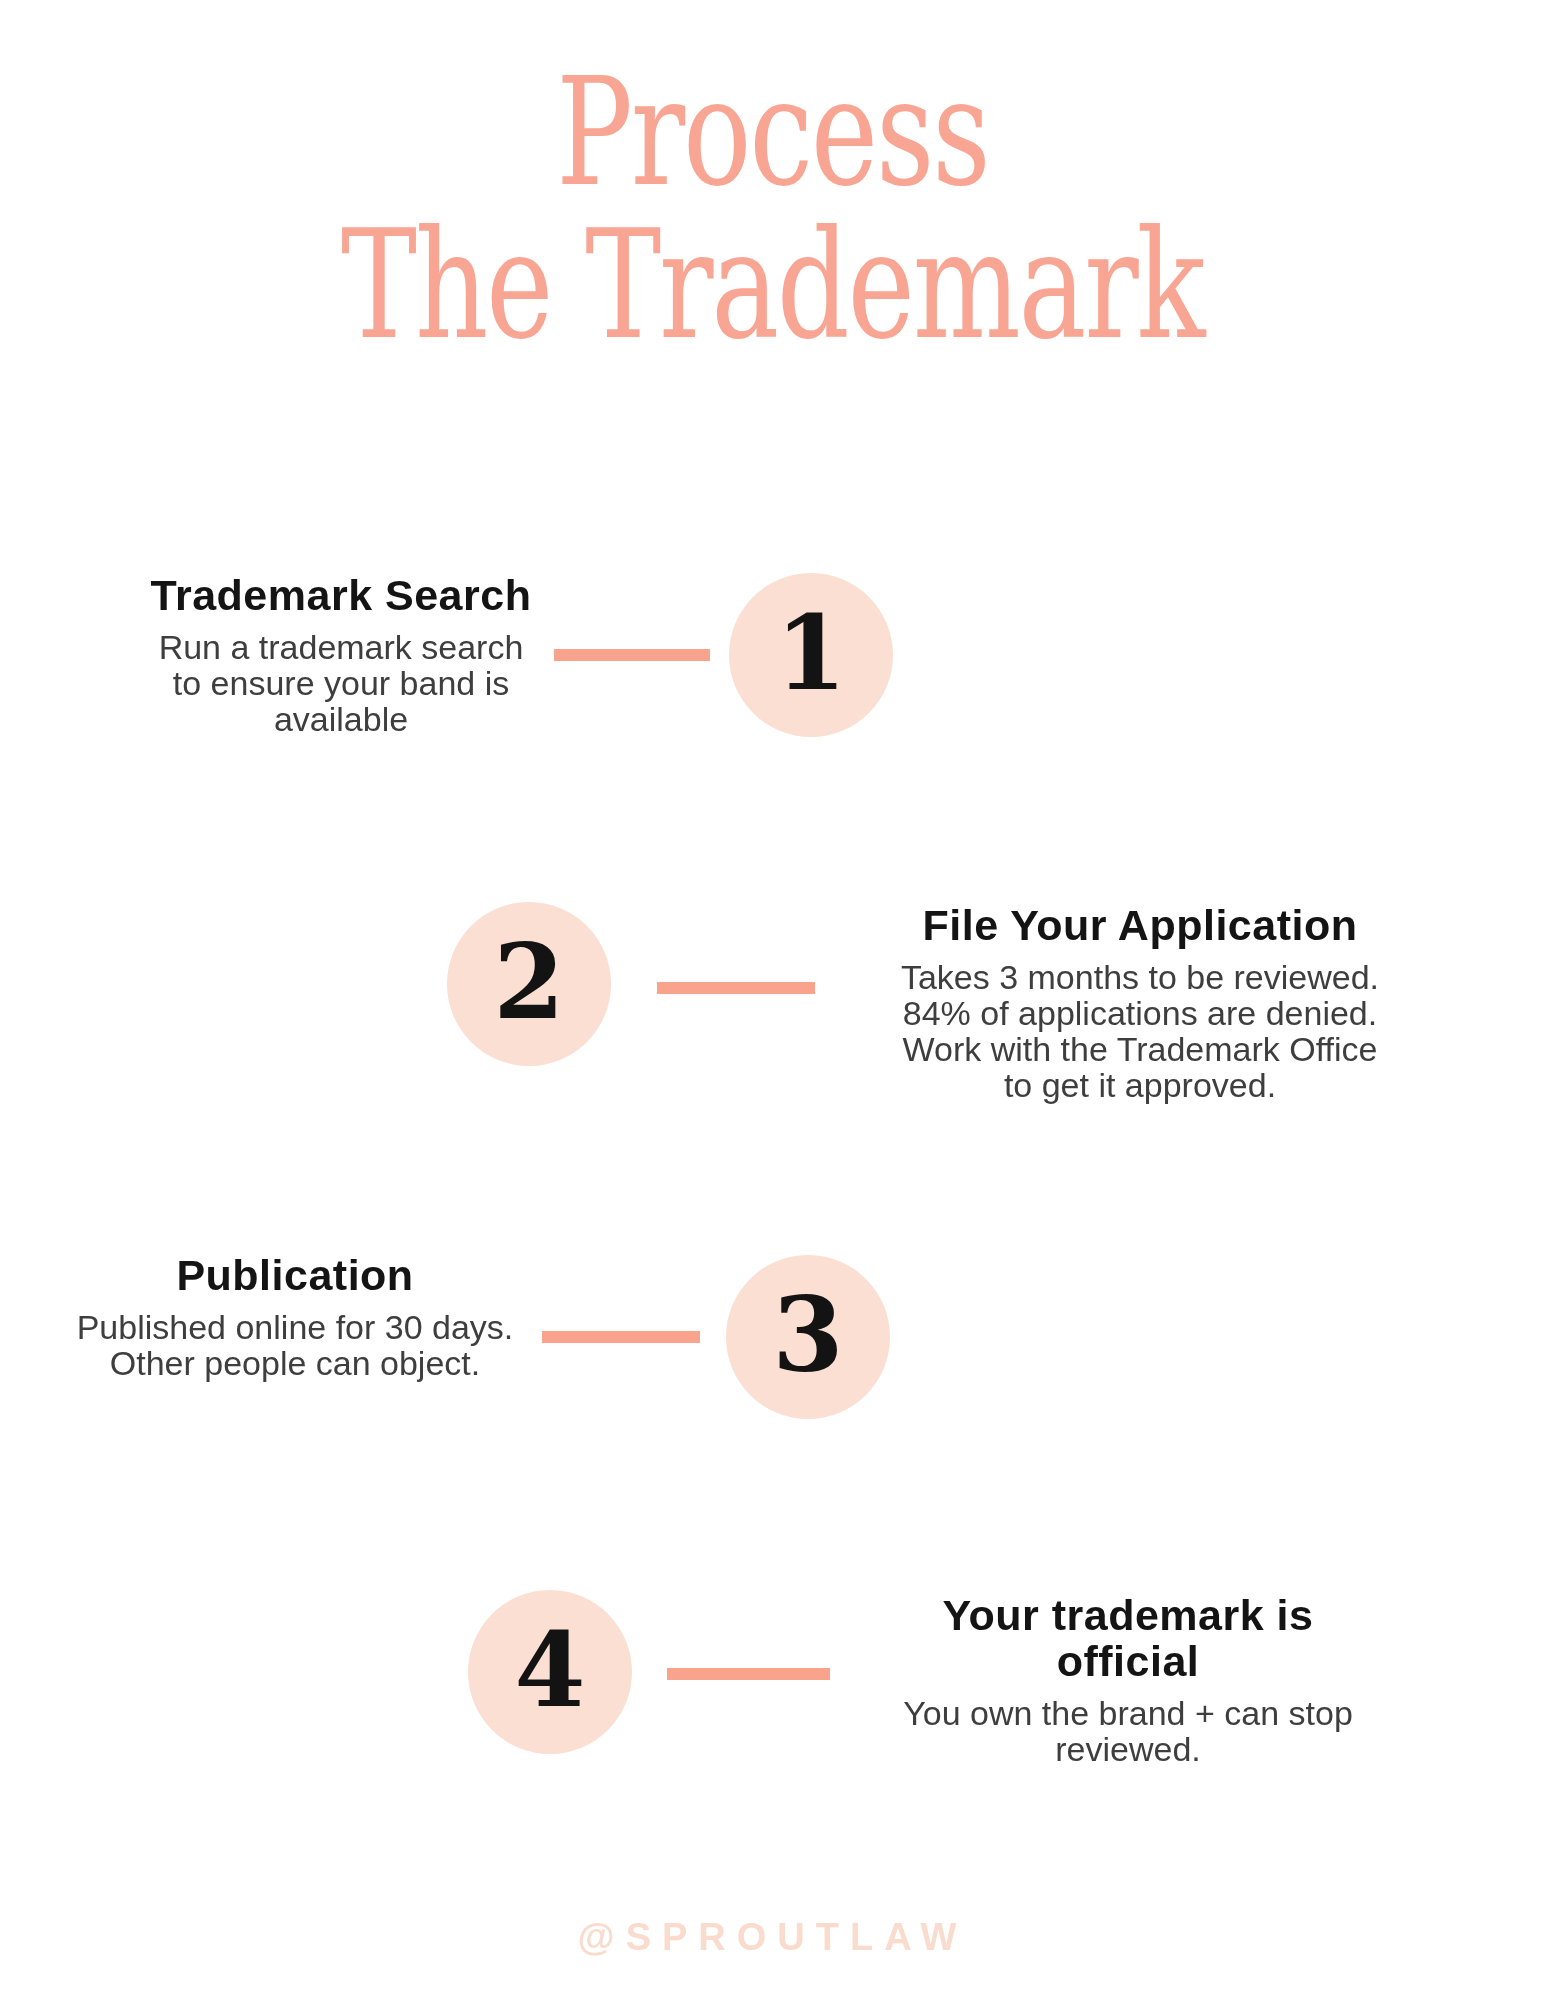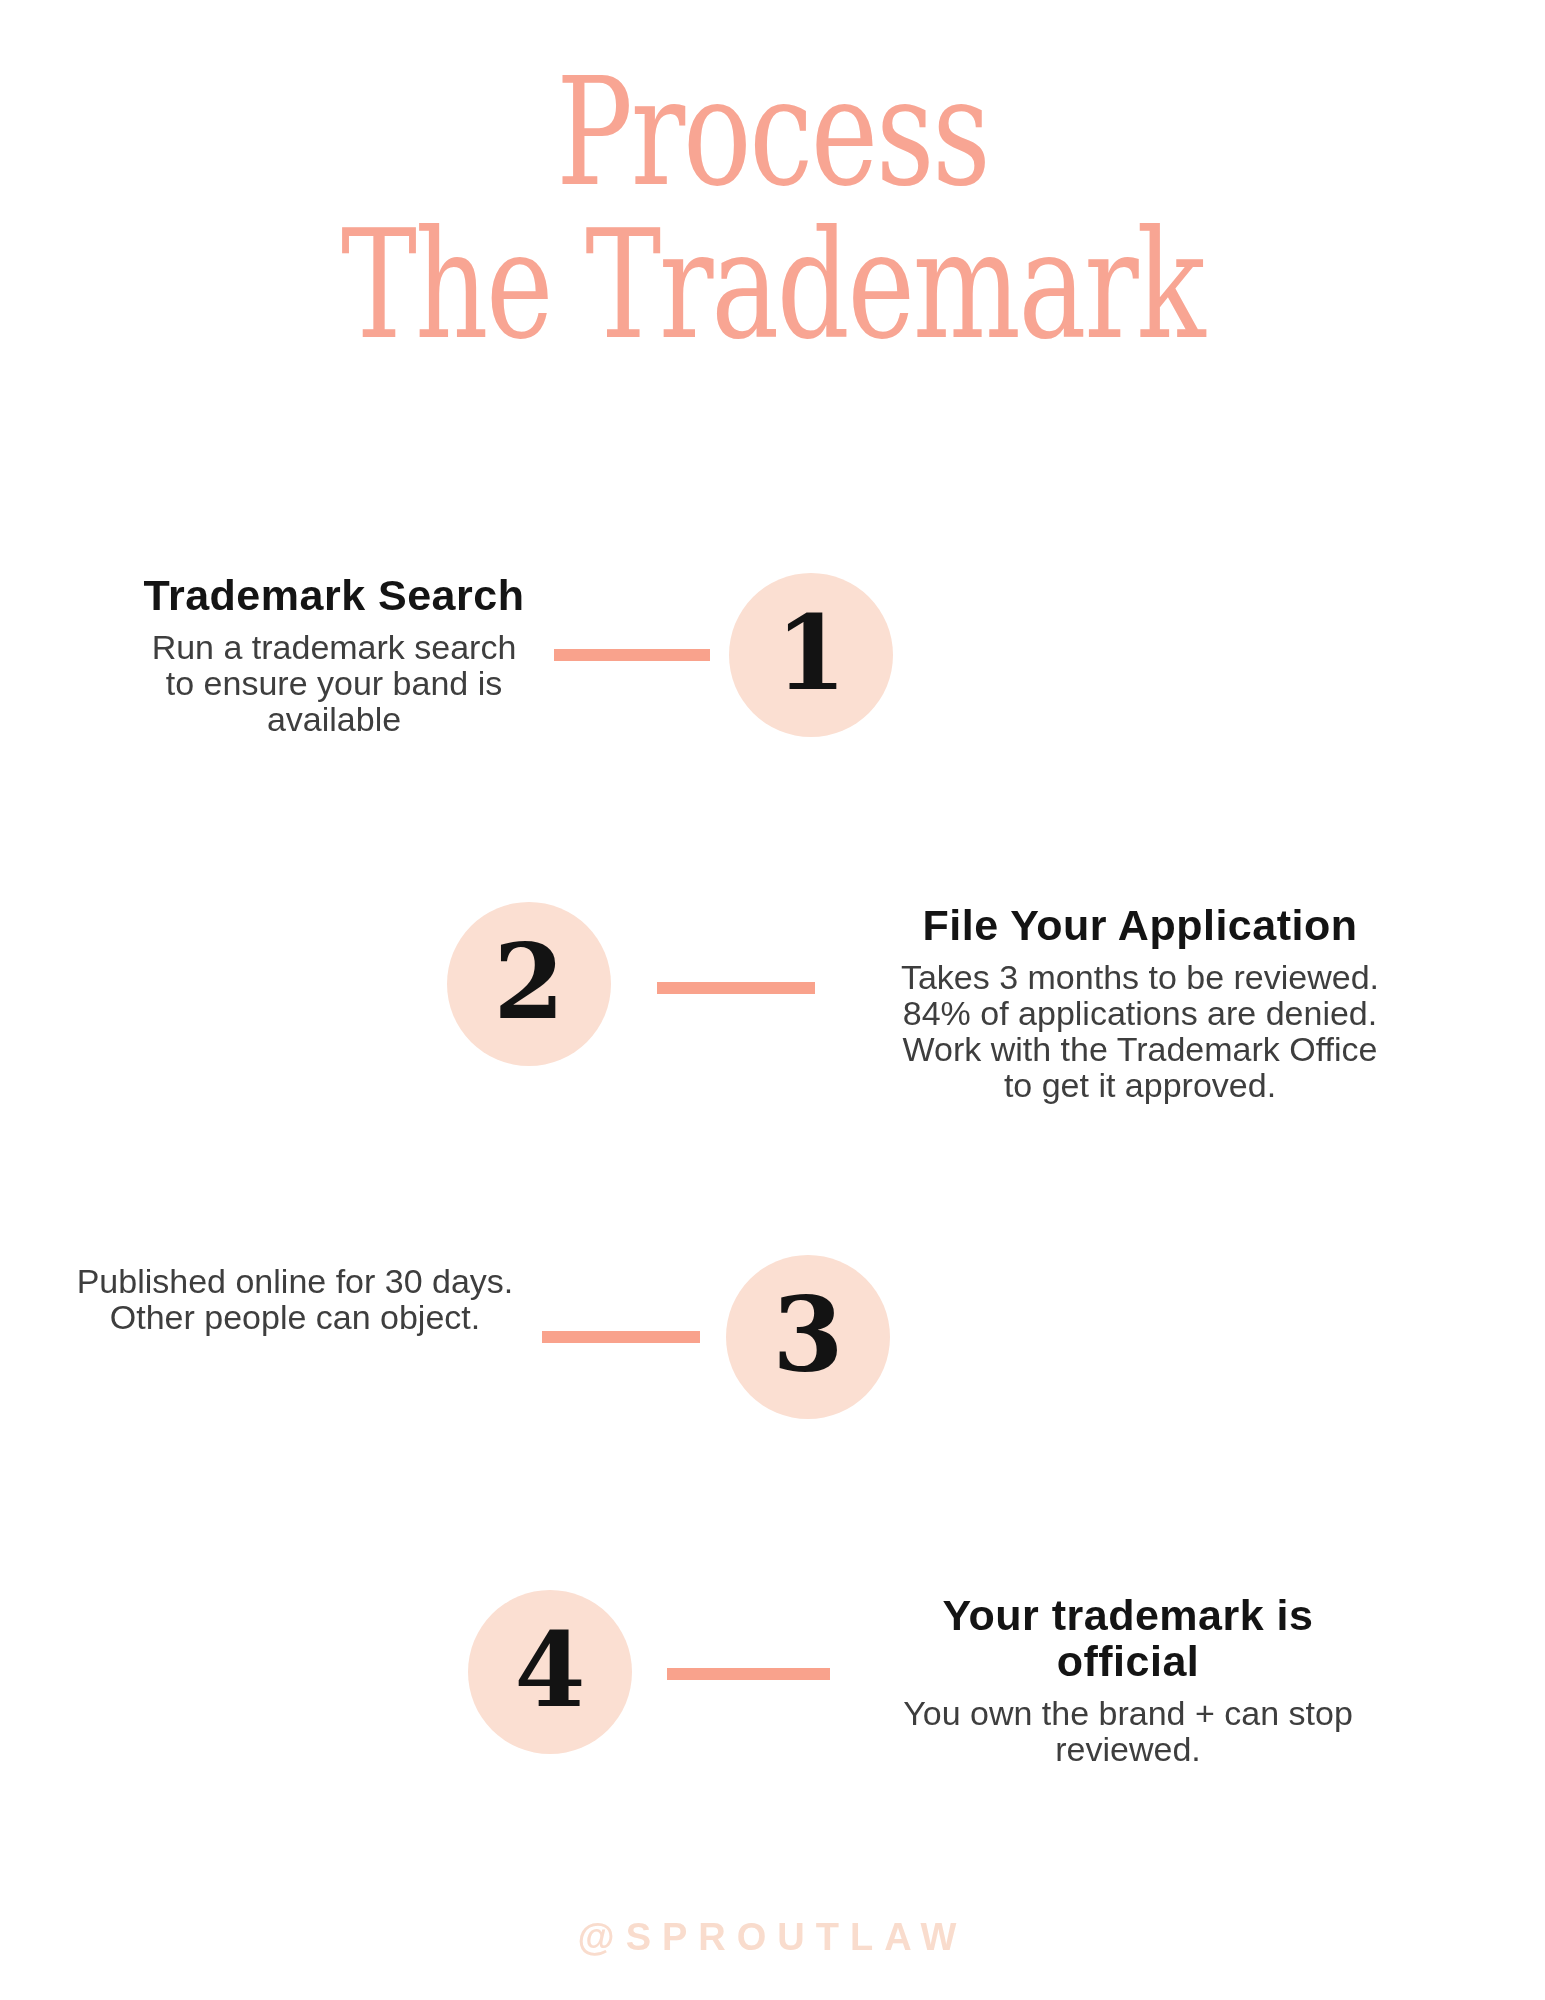--- a/index.html
+++ b/index.html
@@ -55,21 +55,21 @@
   .connector{position:absolute;height:12px;background:var(--salmon);}
 
   
   .footer{
     position:absolute;left:0;right:0;top:1916px;text-align:center;
     font-size:38px;font-weight:bold;letter-spacing:11px;
     color:var(--footer-peach);
   }
 
   
-  #step1-text{left:69px;top:572px;width:530px;}
+  #step1-text{left:76px;top:572px;width:530px;}
   #line1{left:554px;top:649px;width:156px;}
   #circle1{left:729px;top:573px;}
 
   #circle2{left:447px;top:902px;}
   #line2{left:657px;top:982px;width:158px;}
   #step2-text{left:880px;top:902px;width:520px;}
 
   #step3-text{left:40px;top:1252px;width:510px;}
   #line3{left:542px;top:1331px;width:158px;}
   #circle3{left:726px;top:1255px;}
@@ -105,20 +105,21 @@
   <div class="connector" id="line2"></div>
   <div class="step-text" id="step2-text">
     <div class="step-heading">File Your Application</div>
     <div class="step-body">Takes 3 months to be reviewed.
 84% of applications are denied.
 Work with the Trademark Office
 to get it approved.</div>
   </div>
 
   <div class="step-text" id="step3-text">
+    <div class="step-heading">Publication</div>
     <div class="step-body">Published online for 30 days.
 Other people can object.</div>
   </div>
   <div class="connector" id="line3"></div>
   <div class="num-circle" id="circle3">
     <span class="num">3</span>
   </div>
 
   <div class="num-circle" id="circle4">
     <span class="num">4</span>

